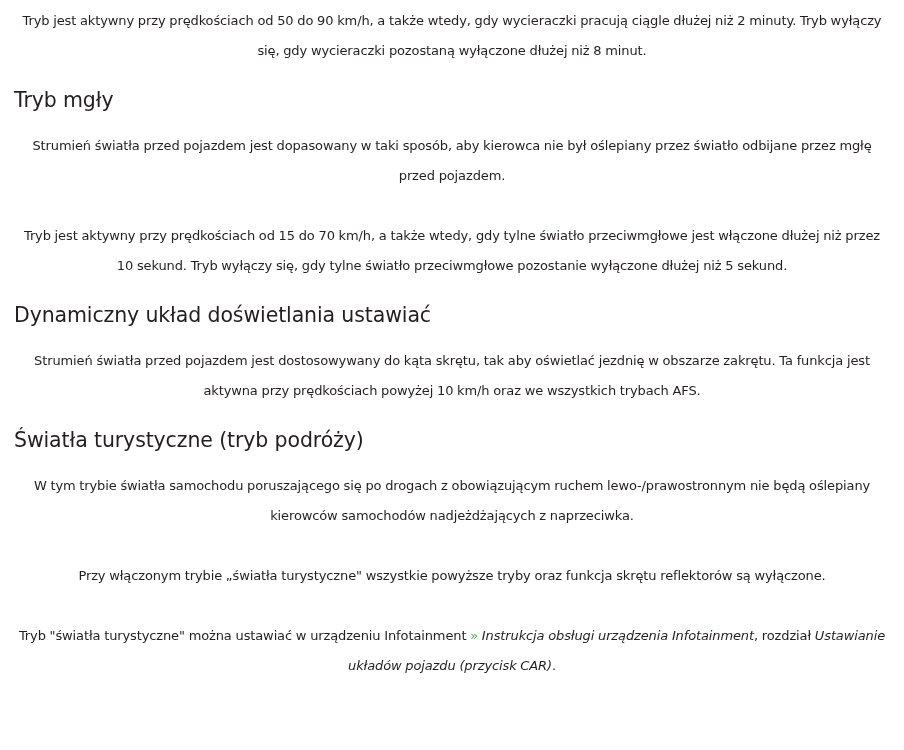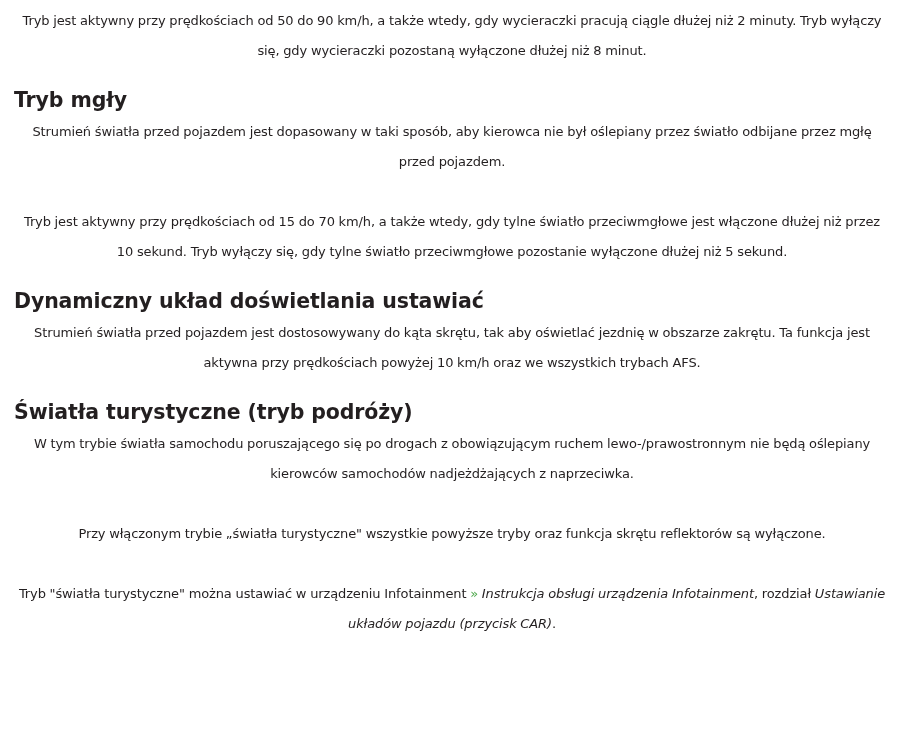--- a/index.html
+++ b/index.html
@@ -27,29 +27,29 @@
     font-size: 13px;
     line-height: 30px;
     letter-spacing: -0.12px;
     margin: 0;
     text-align: center;
     word-spacing: -0.2px;
   }
   .heading {
     font-size: 20.5px;
     line-height: 30px;
-    font-weight: bold;
+    font-weight: normal;
     letter-spacing: -0.12px;
     margin: 0;
   }
   
   .gap-para { margin-top: 30px; }
   
   .gap-heading { margin-top: 19px; }
-  .heading + .para { margin-top: 2px; }
+  .heading + .para { margin-top: 16px; }
 
   .xref-arrow {
     color: #4fa94d;
     font-weight: normal;
   }
   i, .ital { font-style: italic; }
 </style>
 </head>
 <body>
 

